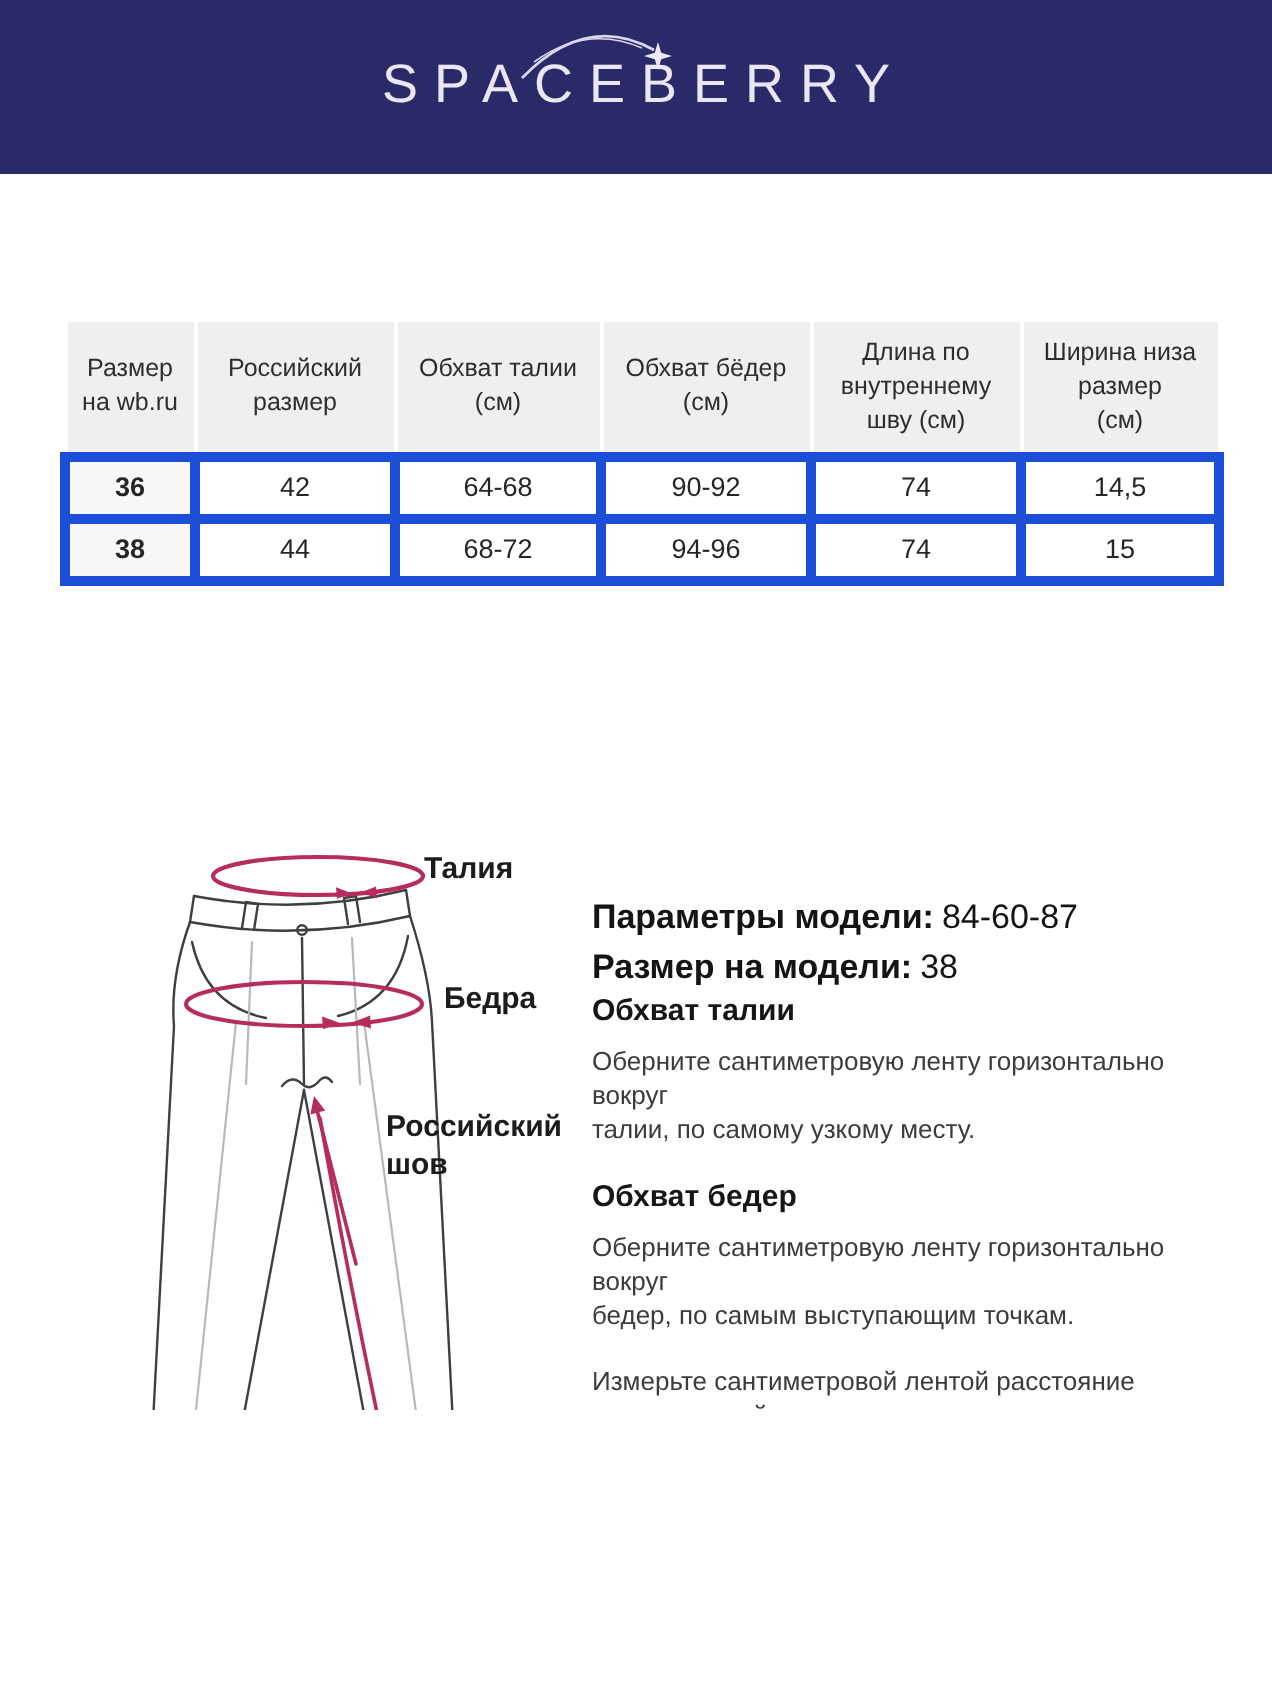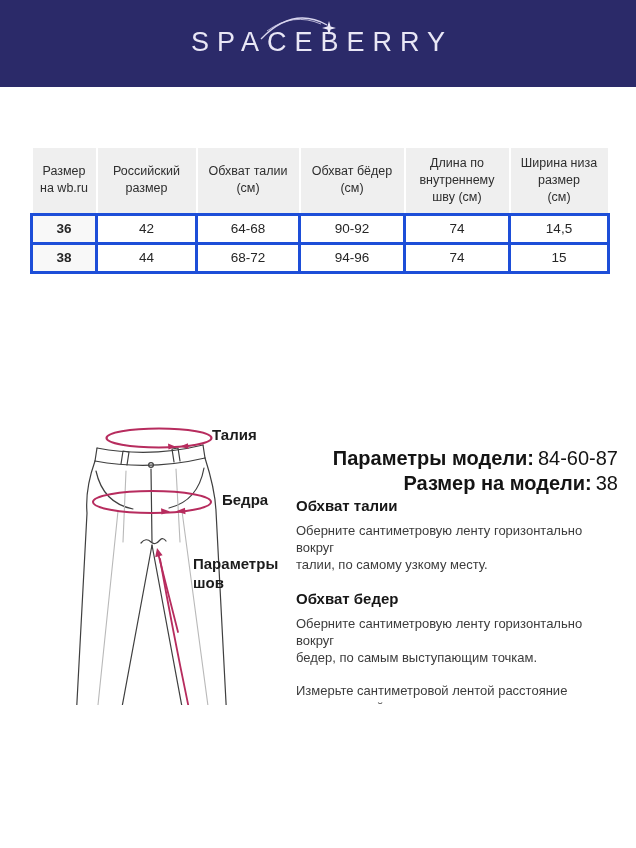--- a/index.html
+++ b/index.html
@@ -17,31 +17,31 @@
   }
   .brand-logo {
     position:absolute; left:0; top:27px; width:636px;
     text-align:center; color:#e9e7f6; font-size:27px; font-weight:400;
     letter-spacing:8px; text-indent:8px;
   }
   .comet-svg { position:absolute; left:243px; top:3px; }
 
   
   table.size-table {
-    position:absolute; left:30px; top:146px; width:577px;
+    position:absolute; left:30px; top:159px; width:577px;
     border-collapse:collapse; table-layout:fixed;
   }
   .size-table th {
     background:#efefef; border:2px solid #ffffff;
     font-size:12.5px; font-weight:400; color:#2e2e2e;
     line-height:1.35; padding:7px 2px; white-space:pre-line;
     text-align:center; vertical-align:middle; height:55px;
   }
   .size-table td {
-    border:3px solid #1d4ed8; background:#ffffff;
+    border:5px solid #1d4ed8; background:#ffffff;
     font-size:13.5px; color:#262626; text-align:center;
     padding:5.5px 2px; height:28px; vertical-align:middle;
   }
   .size-table td.size-col { background:#f8f8f8; font-weight:bold; }
   .size-table col.c1{width:65px} .size-table col.c2{width:100px}
   .size-table col.c3{width:103px} .size-table col.c4{width:105px}
   .size-table col.c5{width:105px} .size-table col.c6{width:99px}
 
   
   .trousers-svg { position:absolute; left:30px; top:405px; }
@@ -49,21 +49,21 @@
     position:absolute; font-size:15px; font-weight:bold; color:#1c1c1c;
     line-height:1.25;
   }
   .lbl-waist { left:212px; top:426px; }
   .lbl-hips  { left:222px; top:491px; }
   .lbl-seam  { left:193px; top:555px; width:112px; }
   .lbl-bottom{ left:52px;  top:806px; }
 
   
   .info-col { position:absolute; left:296px; top:446px; width:322px; }
-  .model-line { font-size:20px; line-height:25px; color:#141414;text-align:right; }
+  .model-line { font-size:17px; line-height:25px; color:#141414; }
   .model-line b { font-weight:bold; margin-right:4px; }
   .guide-block { margin-top:0; }
   .guide-block:first-of-type { margin-top:27px; }
   .guide-block + .guide-block { margin-top:16px; }
   .guide-title { font-size:15px; font-weight:bold; color:#161616;
     line-height:19px; margin-bottom:7px; }
   .guide-text { font-size:13px; color:#3c3c3c; line-height:17px;
     white-space:pre-line; }
 
   svg .outline { fill:none; stroke:#3f3f3f; stroke-width:1.2;
@@ -192,21 +192,21 @@
 
     <g>
       <path class="accent-thin" d="M 51 364.5 Q 63 368.5 75 363"></path>
       <path class="accent-fill" d="M 46 363.8 L 54 361 L 54.5 368 Z"></path>
       <path class="accent-fill" d="M 80 361.8 L 72 359.6 L 72.5 366.6 Z"></path>
     </g>
   </svg>
 
   <div class="diagram-label lbl-waist">Талия</div>
   <div class="diagram-label lbl-hips">Бедра</div>
-  <div class="diagram-label lbl-seam">Параметры шов</div>
+  <div class="diagram-label lbl-seam">Российский шов</div>
   <div class="diagram-label lbl-bottom">Низ брючины</div>
 
   <div class="info-col">
     <div class="model-line">
       <b>Параметры модели:</b><span>84-60-87</span>
     </div>
     <div class="model-line">
       <b>Размер на модели:</b><span>38</span>
     </div>
 

